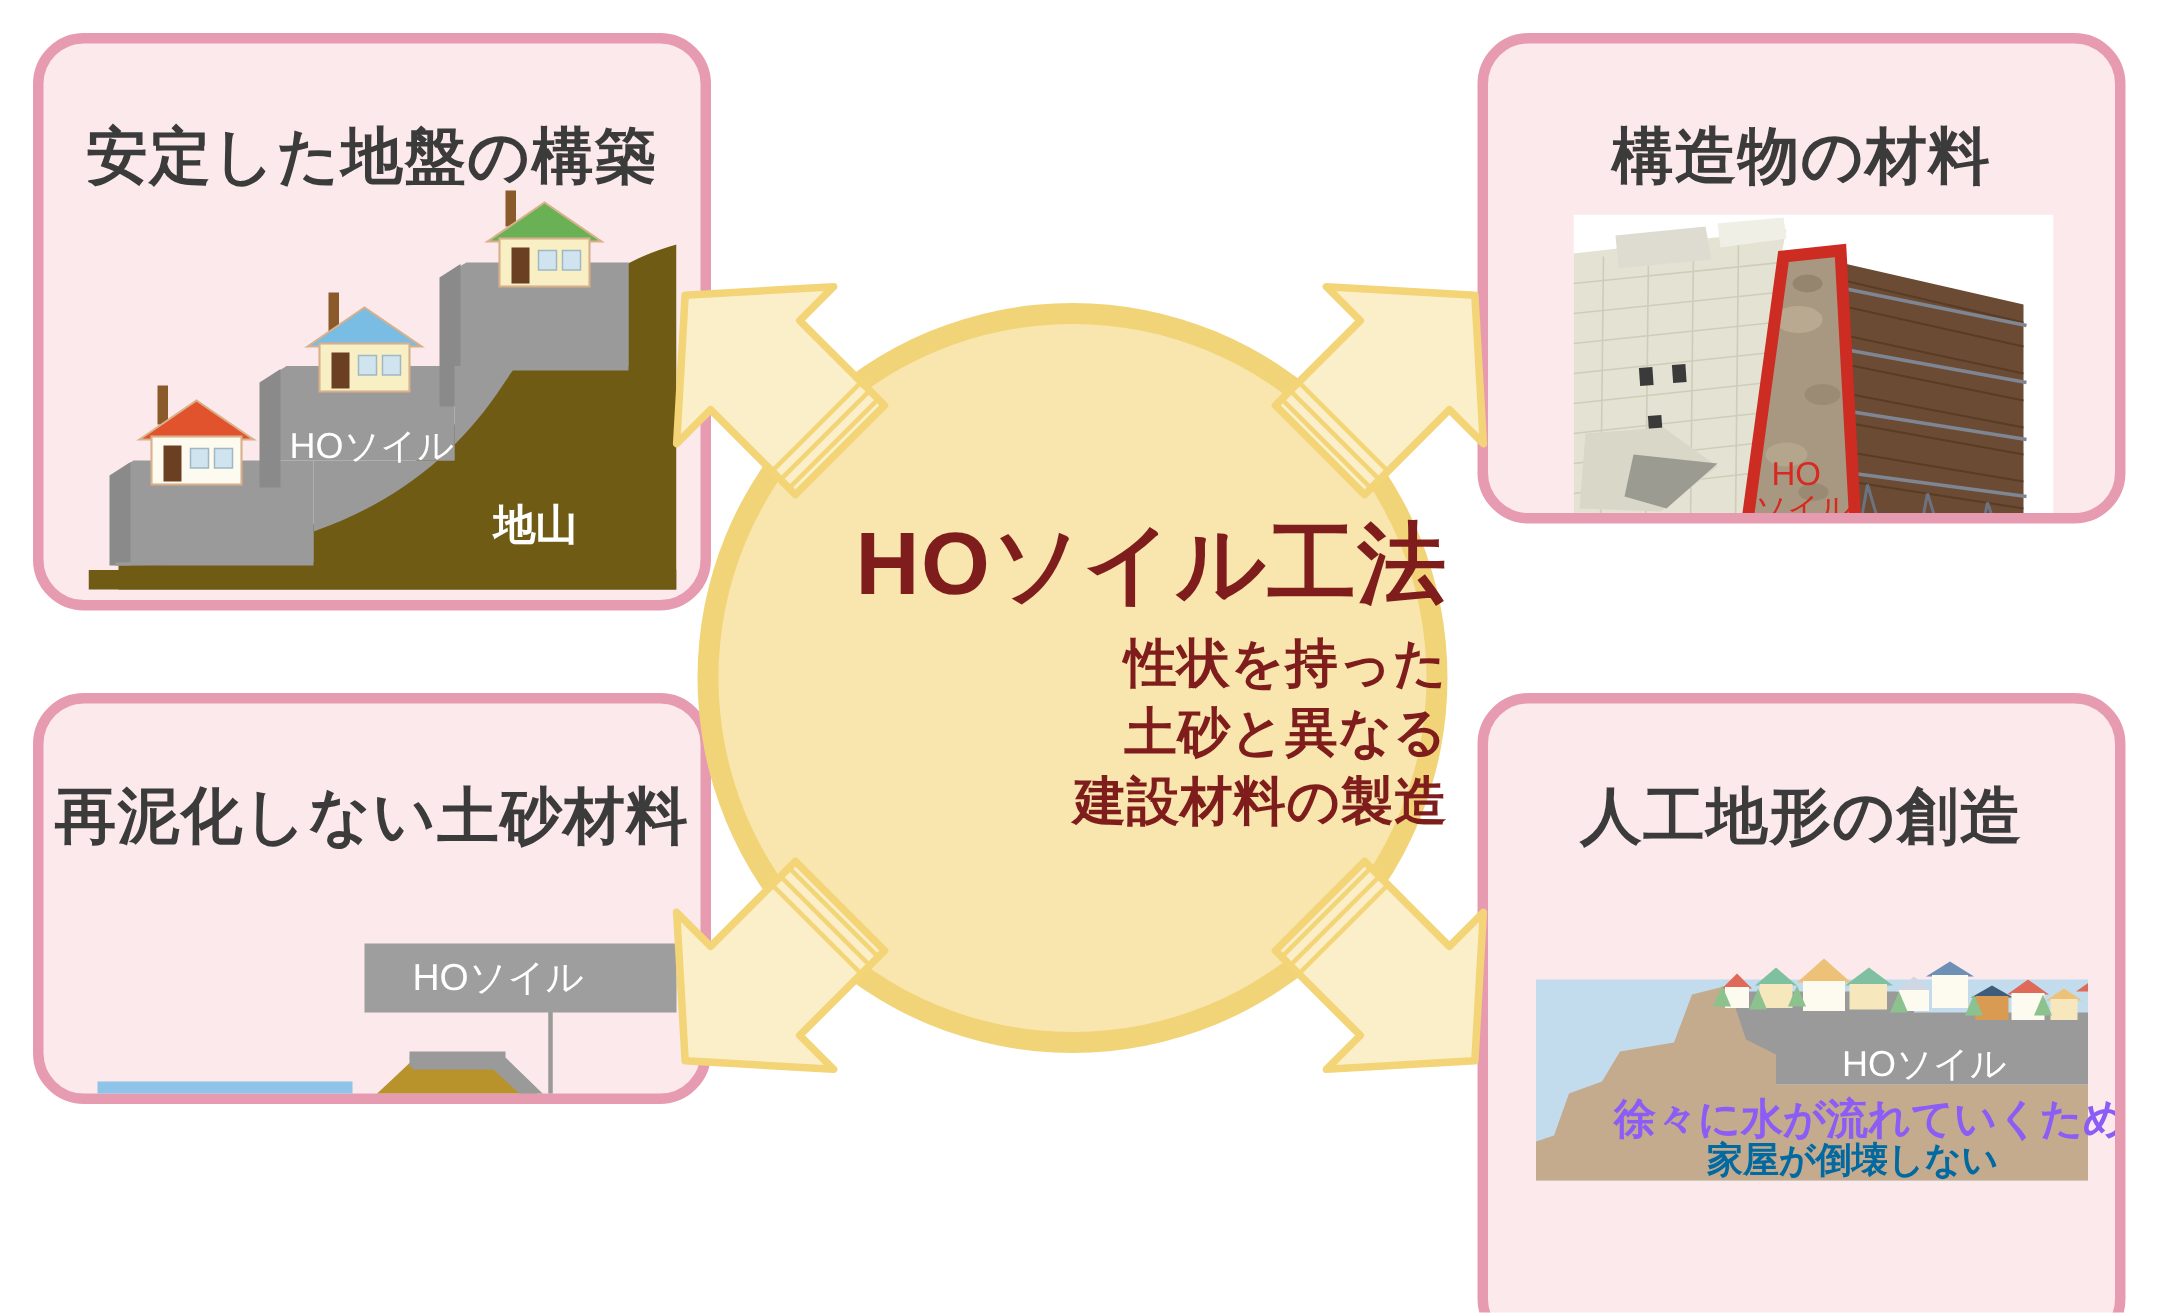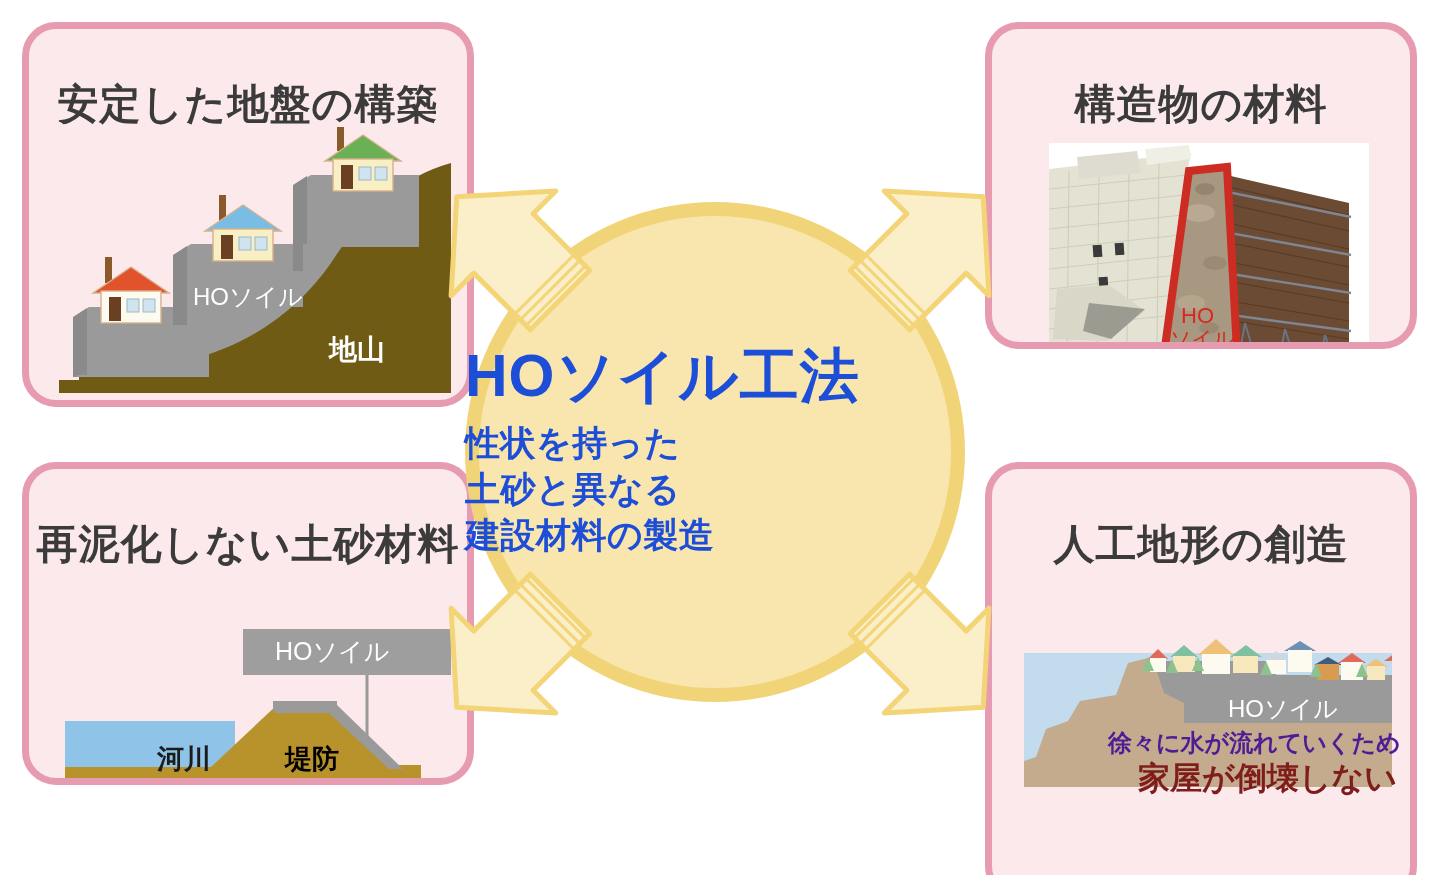--- a/index.html
+++ b/index.html
@@ -27,21 +27,21 @@
     left:0;right:0;
     text-align:center;
     color:#3b3b3b;
     font-weight:bold;
     font-size:41px;
     letter-spacing:1px;
     white-space:nowrap;
   }
   #card-tl{left:22px;  top:22px;  width:452px; height:385px;}
   #card-tr{left:985px; top:22px;  width:432px; height:327px;}
-  #card-bl{left:22px;  top:462px; width:452px; height:323px;}
+  #card-bl{left:22px;  top:462px; width:452px; height:274px;}
   #card-br{left:985px; top:462px; width:432px; height:438px;}
 
   #card-tl .card-title{top:62px;}
   #card-tr .card-title{top:62px;}
   #card-bl .card-title{top:492px;}
   #card-br .card-title{top:492px;}
   .card-title.inner{top:48px !important;position:absolute;}
 
   
   #circle-wrap{
@@ -55,22 +55,22 @@
     background:#f2d478;
   }
   #circle-face{
     position:absolute;left:14px;top:14px;right:14px;bottom:14px;
     border-radius:50%;
     background:#f9e6ae;
   }
   #circle-text{
     position:absolute;inset:0;
     display:flex;flex-direction:column;
-    align-items:flex-start;justify-content:center;
-    color:#1d4ed8;
+    align-items:flex-end;justify-content:center;
+    color:#7f1d1d;
     text-align:center;
     z-index:6;
   }
   #circle-main{
     font-size:59px;font-weight:bold;letter-spacing:1px;
     line-height:1.05;margin-bottom:12px;
   }
   .circle-sub{
     font-size:35px;font-weight:bold;line-height:1.32;
     letter-spacing:0.5px;
@@ -283,22 +283,22 @@
         <polygon points="118,34 124,20 130,34" fill="#8cc28e"></polygon>
         <polygon points="142,36 148,22 154,36" fill="#8cc28e"></polygon>
         <polygon points="168,34 174,20 180,34" fill="#8cc28e"></polygon>
         <polygon points="236,38 242,24 248,38" fill="#8cc28e"></polygon>
         <polygon points="286,40 292,26 298,40" fill="#8cc28e"></polygon>
         <polygon points="332,40 338,26 344,40" fill="#8cc28e"></polygon>
       </g>
     </svg>
 
     <div class="lbl" style="left:236px;top:224px;color:#ffffff;font-size:24px;font-weight:normal;">HOソイル</div>
-    <div class="lbl" style="left:116px;top:258px;color:#4c1d95;font-size:24px;">徐々に水が流れていくため</div>
-    <div class="lbl" style="left:146px;top:288px;color:#7f1d1d;font-size:32px;">家屋が倒壊しない</div>
+    <div class="lbl" style="left:84px;top:258px;color:#8b5cf6;font-size:28px;">徐々に水が流れていくため</div>
+    <div class="lbl" style="left:146px;top:288px;color:#0369a1;font-size:24px;">家屋が倒壊しない</div>
   </div>
 
   <svg class="arrow-layer" viewBox="0 0 1440 875">
     <g fill="#faefc9" stroke="#f3d477" stroke-width="5" stroke-linejoin="round">
 
       <g transform="rotate(-135 560 300)">
         <polygon points="560,258 640,258 640,226 706,300 640,374 640,342 560,342"></polygon>
       </g>
 
       <g transform="rotate(-45 880 300)">

